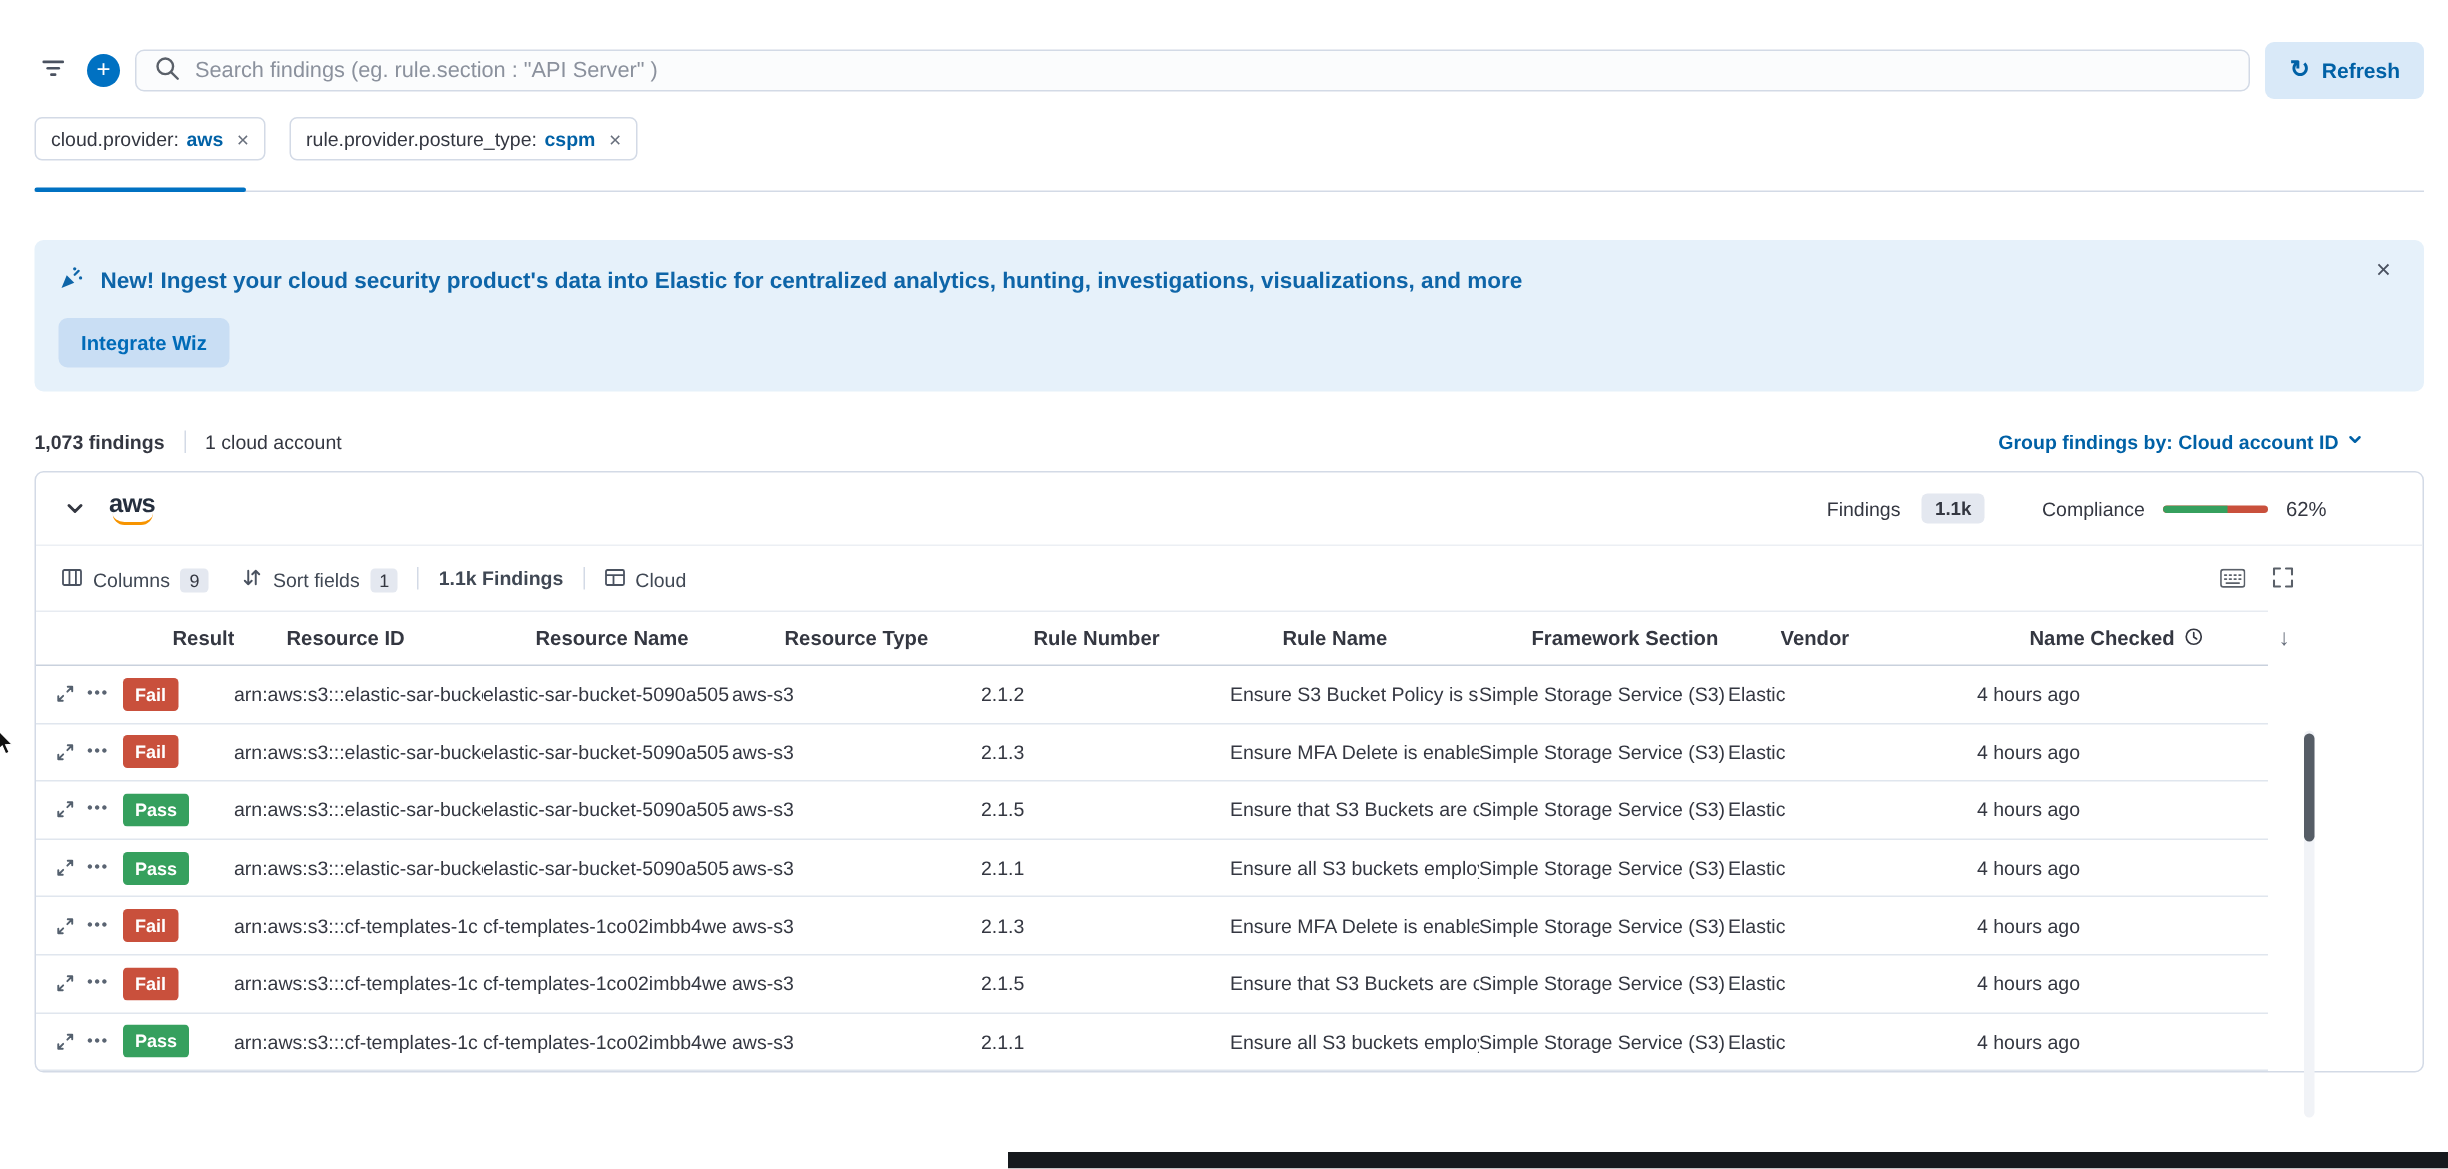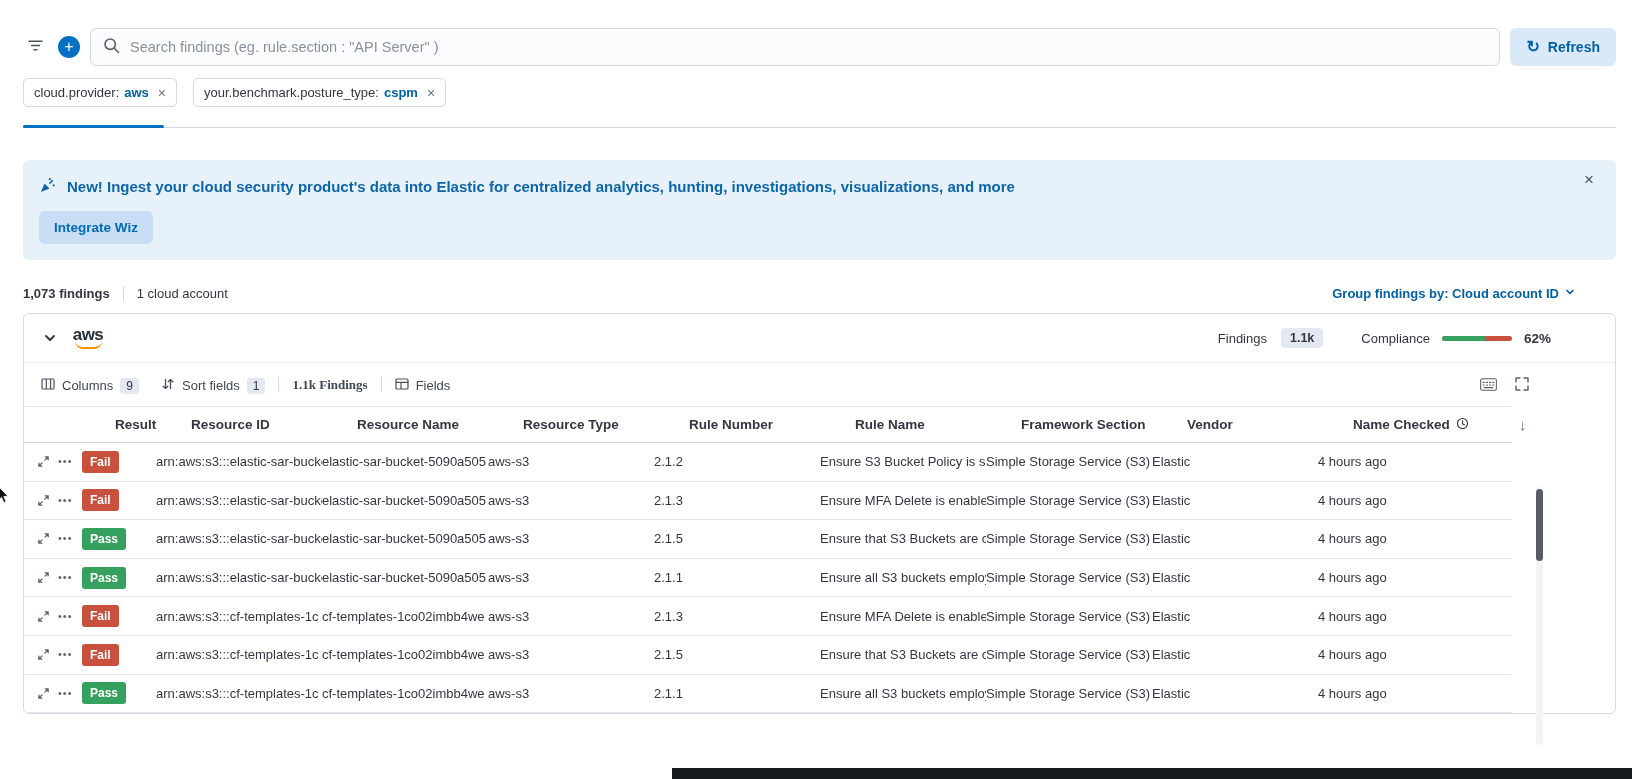--- a/index.html
+++ b/index.html
@@ -14,21 +14,21 @@
     background:#fff;color:var(--text);
     font-family:"Liberation Sans", sans-serif;font-size:13px;
   }
   .page{padding:28px 16px 0 23px;position:relative;}
 
   
   .topbar{display:flex;align-items:center;gap:10px;}
   .icon-btn{background:none;border:none;padding:4px;cursor:pointer;display:flex;align-items:center;justify-content:center;}
   .plus-btn{width:22px;height:22px;border-radius:50%;background:var(--accent);color:#fff;border:none;
     font-size:16px;line-height:20px;text-align:center;padding:0;cursor:pointer;display:flex;align-items:center;justify-content:center;}
-  .search{flex:1;display:flex;align-items:center;gap:8px;height:38px;background:#fbfcfd;
+  .search{flex:1;display:flex;align-items:center;gap:8px;height:28px;background:#fbfcfd;
     border:1px solid var(--border);border-radius:6px;padding:0 12px;}
   .search input{flex:1;border:none;background:transparent;outline:none;font-size:14.5px;color:var(--text);
     font-family:"Liberation Sans", sans-serif;}
   .search input::placeholder{color:#8b919d;}
   .refresh-btn{display:flex;align-items:center;gap:8px;height:38px;padding:0 16px;border:none;border-radius:6px;
     background:#d9e9f8;color:var(--link);font-size:14px;font-weight:600;cursor:pointer;
     font-family:"Liberation Sans", sans-serif;}
   .refresh-glyph{font-size:16px;line-height:1;}
 
   
@@ -64,29 +64,29 @@
   .aws-text{font-weight:700;color:#252f3e;font-size:17px;line-height:15px;letter-spacing:-0.5px;}
   .aws-smile{width:27px;height:8px;border-bottom:2.2px solid #f79400;border-radius:0 0 14px 14px;margin-top:-1px;}
   .acc-title{font-size:14.5px;}
   .acc-name{font-weight:700;}
   .acc-sub{color:var(--subtle);font-size:12.5px;margin-top:4px;}
   .acc-right{margin-left:auto;margin-right:48px;display:flex;align-items:center;gap:14px;}
   .findings-badge{background:#e4e8f0;border-radius:4px;padding:3px 9px;font-size:12.5px;font-weight:600;}
   .compliance{display:flex;align-items:center;gap:12px;margin-left:24px;}
   .bar-track{width:70px;height:5px;border-radius:3px;background:var(--fail);overflow:hidden;}
   .bar-fill{height:100%;background:var(--pass);border-radius:3px 0 0 3px;}
-  .pct{font-weight:700;font-size:13.5px;}
+  .pct{font-weight:400;font-size:13.5px;}
 
   
   .tbl-toolbar{display:flex;align-items:flex-start;padding:14px 0 12px 17px;width:1505px;font-size:13px;color:#404854;}
   .tb-item{display:flex;align-items:center;gap:7px;cursor:pointer;}
   .count-badge{background:#e4e8f0;border-radius:3px;padding:1px 6px;font-size:12px;color:var(--text);}
   .tb-gap{width:22px;}
   .tb-right{margin-left:auto;display:flex;align-items:center;gap:18px;}
-  .tb-findings{font-weight:600;font-family:Liberation Serif, serif;}
+  .tb-findings{font-weight:600;}
 
   
   .grid{width:1488px;}
   .thead,.tr{display:grid;grid-template-columns:56px 76px repeat(8,166px) 28px;align-items:center;}
   .thead{height:37px;border-top:1px solid #e7ebf1;border-bottom:1px solid #c9d1dd;font-weight:700;font-size:13.5px;}
   .th{overflow:hidden;white-space:nowrap;padding-right:8px;display:flex;align-items:center;gap:6px;margin-left:35px;}
   .tr{height:38.6px;border-bottom:1px solid var(--row-border);}
   .td{overflow:hidden;white-space:nowrap;padding-right:8px;font-size:13px;}
   .controls{display:flex;align-items:center;gap:8px;padding-left:13px;}
   .expand{display:flex;cursor:pointer;}
@@ -134,21 +134,21 @@
     </button>
   </div>
 
   <div class="pills">
     <div class="pill">
       <span>cloud.provider:</span>
       <span class="pill-value">aws</span>
       <span class="pill-close">×</span>
     </div>
     <div class="pill">
-      <span>your.benchmark.posture_type:</span>
+      <span>rule.provider.posture_type:</span>
       <span class="pill-value">cspm</span>
       <span class="pill-close">×</span>
     </div>
   </div>
 
   <div class="tabline">
     <div class="tab-indicator"></div>
   </div>
 
   <div class="banner">
@@ -233,21 +233,21 @@
       <span class="tb-findings">1.1k Findings</span>
       <span class="vdiv"></span>
       <span class="tb-item">
         <span>
           <svg width="14" height="14" viewBox="0 0 14 14" fill="none" stroke="#4a5260" stroke-width="1.2">
             <rect x="1" y="2" width="12" height="10" rx="1"></rect>
               <line x1="1" y1="5.4" x2="13" y2="5.4"></line>
               <line x1="6" y1="5.4" x2="6" y2="12"></line>
           </svg>
         </span>
-        <span>Fields</span>
+        <span>Cloud</span>
       </span>
       <span class="tb-right">
         <span>
           <svg width="17" height="13" viewBox="0 0 16 12" fill="none" stroke="#5a6069">
             <rect x="0.6" y="0.6" width="14.8" height="10.8" rx="1.5"></rect>
             <path d="M3 4h1M6 4h1M9 4h1M12 4h1M3 6.5h1M6 6.5h1M9 6.5h1M12 6.5h1M4 9h8" stroke-width="1.1" stroke-linecap="round"></path>
           </svg>
         </span>
         <span>
           <svg width="14" height="14" viewBox="0 0 14 14" fill="none" stroke="#5a6069" stroke-width="1.4" stroke-linecap="round" stroke-linejoin="round">

